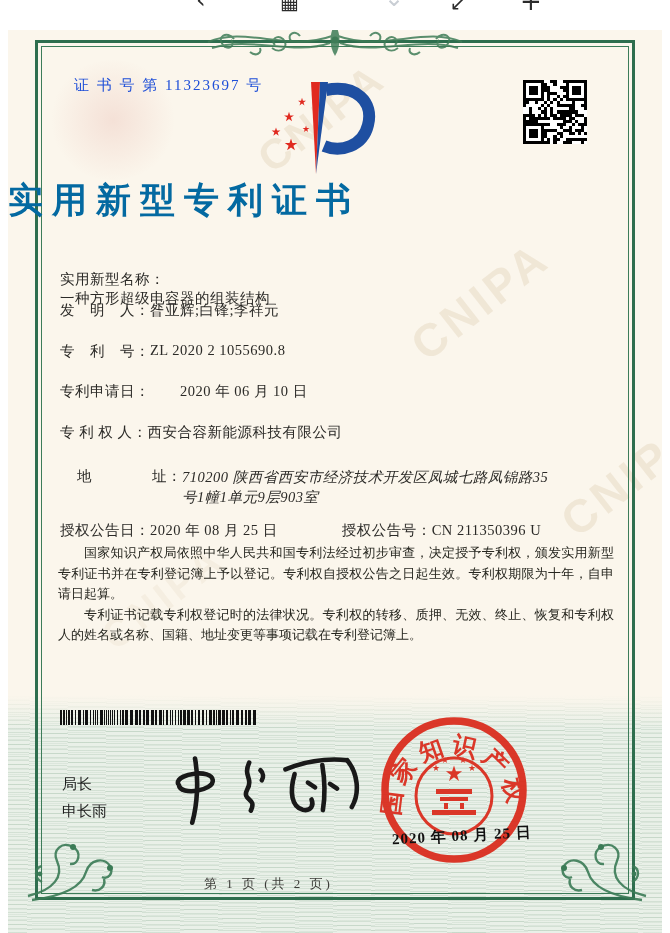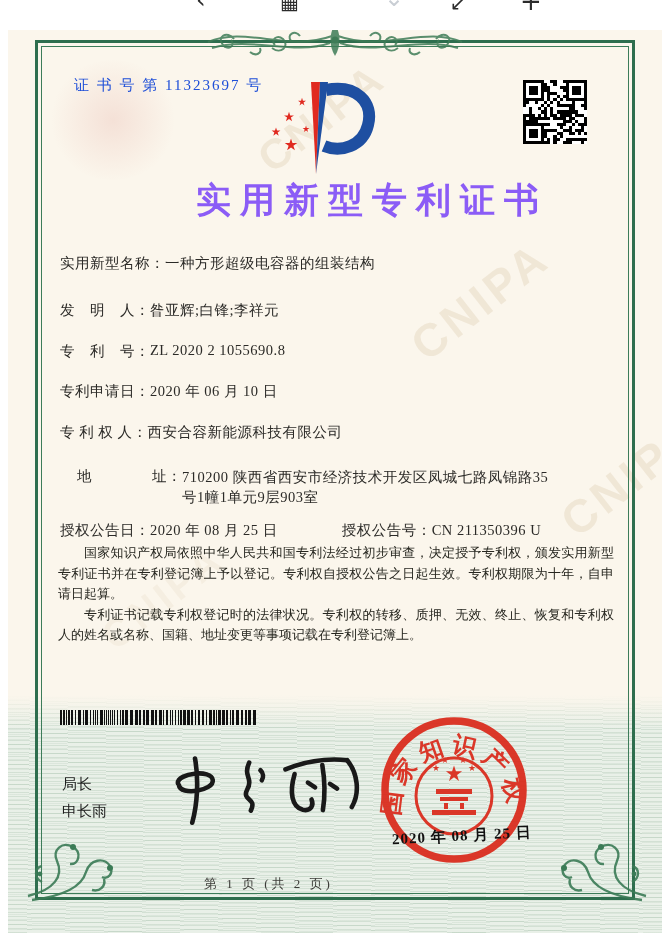--- a/index.html
+++ b/index.html
@@ -41,33 +41,33 @@
   .blob { position:absolute; left:40px; top:30px; width:130px; height:120px; border-radius:50%;
     background:radial-gradient(circle, rgba(228,170,160,.28), rgba(228,170,160,0) 70%); }
 
   .content { position:absolute; inset:0; z-index:4; color:#2b2a27; }
 
   .cert-no { position:absolute; left:66px; top:46px; font-size:15px; letter-spacing:2px; color:#1d4ed8; }
 
   .logo { position:absolute; left:252px; top:52px; }
   .qr { position:absolute; left:515px; top:50px; width:64px; height:64px; }
 
-  .title { position:absolute; left:0; top:147px; width:540px; text-align:right;
-    font-size:35px; font-weight:bold; letter-spacing:9px; color:#8b5cf6; }
+  .title { position:absolute; left:0; top:147px; width:540px; text-align:left;
+    font-size:35px; font-weight:bold; letter-spacing:9px; color:#0369a1; }
 
   .row { position:absolute; left:52px; display:flex; font-size:14.5px; letter-spacing:.5px; }
   .row .lbl { white-space:pre; }
   .row .val { white-space:pre-wrap; }
-  .r-name     { top:224px; }
+  .r-name     { top:240px;flex-direction:column; }
   .r-inventor { top:271px; }
   .r-patno    { top:312px; }
-  .r-appdate  { top:352px; }
+  .r-appdate  { top:352px;gap:30px; }
   .r-owner    { top:393px; }
   .r-addr     { top:437px;margin-left:17px; }
-  .r-addr .val { width:378px; line-height:20px; }
+  .r-addr .val { width:378px; line-height:20px;font-style:italic; }
   .r-grant    { top:491px;text-align:right; }
   .r-grant .pair2 { margin-left:64px; }
 
   .paras { position:absolute; left:50px; top:513px; width:556px;
     font-size:13px; line-height:20.5px; text-align:justify; color:#26261f; }
   .paras p { text-indent:2em; margin:0; }
 
   .barcode { position:absolute; left:52px; top:680px; }
 
   .director { position:absolute; left:54px; top:740px;

